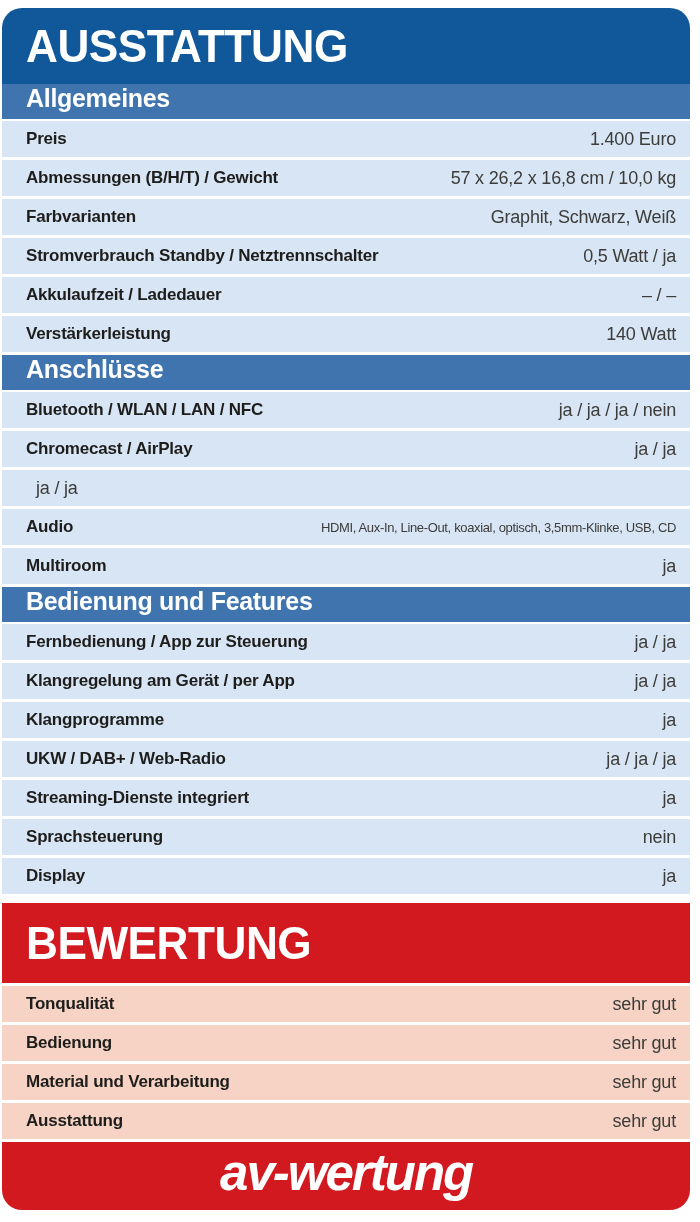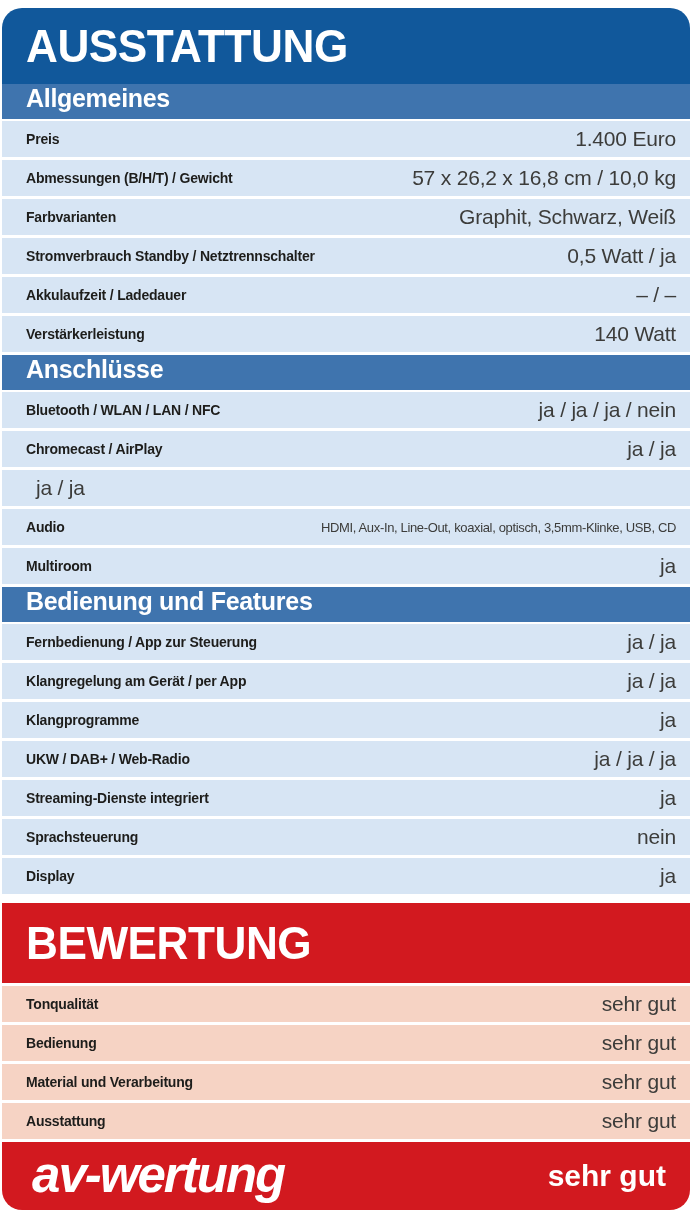--- a/index.html
+++ b/index.html
@@ -35,35 +35,36 @@
 
   
   .row{
     height:36px; margin-bottom:3px;
     display:flex; align-items:center; justify-content:space-between;
     padding:0 14px 0 24px;
   }
   .row-blue{ background:var(--c-light-blue); }
   .row-pink{ background:var(--c-pink); }
   .lbl{
-    font-size:14px; font-weight:bold; color:var(--c-label);
+    font-size:17px; font-weight:bold; color:var(--c-label);
     letter-spacing:-0.2px; white-space:nowrap;
   }
   .val{
-    font-size:21px; color:var(--c-value); text-align:right;
+    font-size:18px; color:var(--c-value); text-align:right;
     letter-spacing:-0.2px; white-space:nowrap; padding-left:10px;
   }
   .val-long{ font-size:13px; letter-spacing:-0.35px; }
 
   
   .footer{
     height:68px; margin-top:1px; background:var(--c-red);
     border-radius:0 0 20px 20px;
     display:flex; align-items:center; justify-content:space-between;
     padding:0 24px 0 30px;
+    flex-direction:column;
   }
   .logo{
     color:#fff; font-size:52px; font-weight:bold; font-style:italic;
     letter-spacing:-2px; transform:scaleX(0.98); transform-origin:left center;
     padding-bottom:4px; white-space:nowrap;
   }
   .rating{ color:#fff; font-size:30px; font-weight:bold; white-space:nowrap; }
 </style>
 </head>
 <body>

